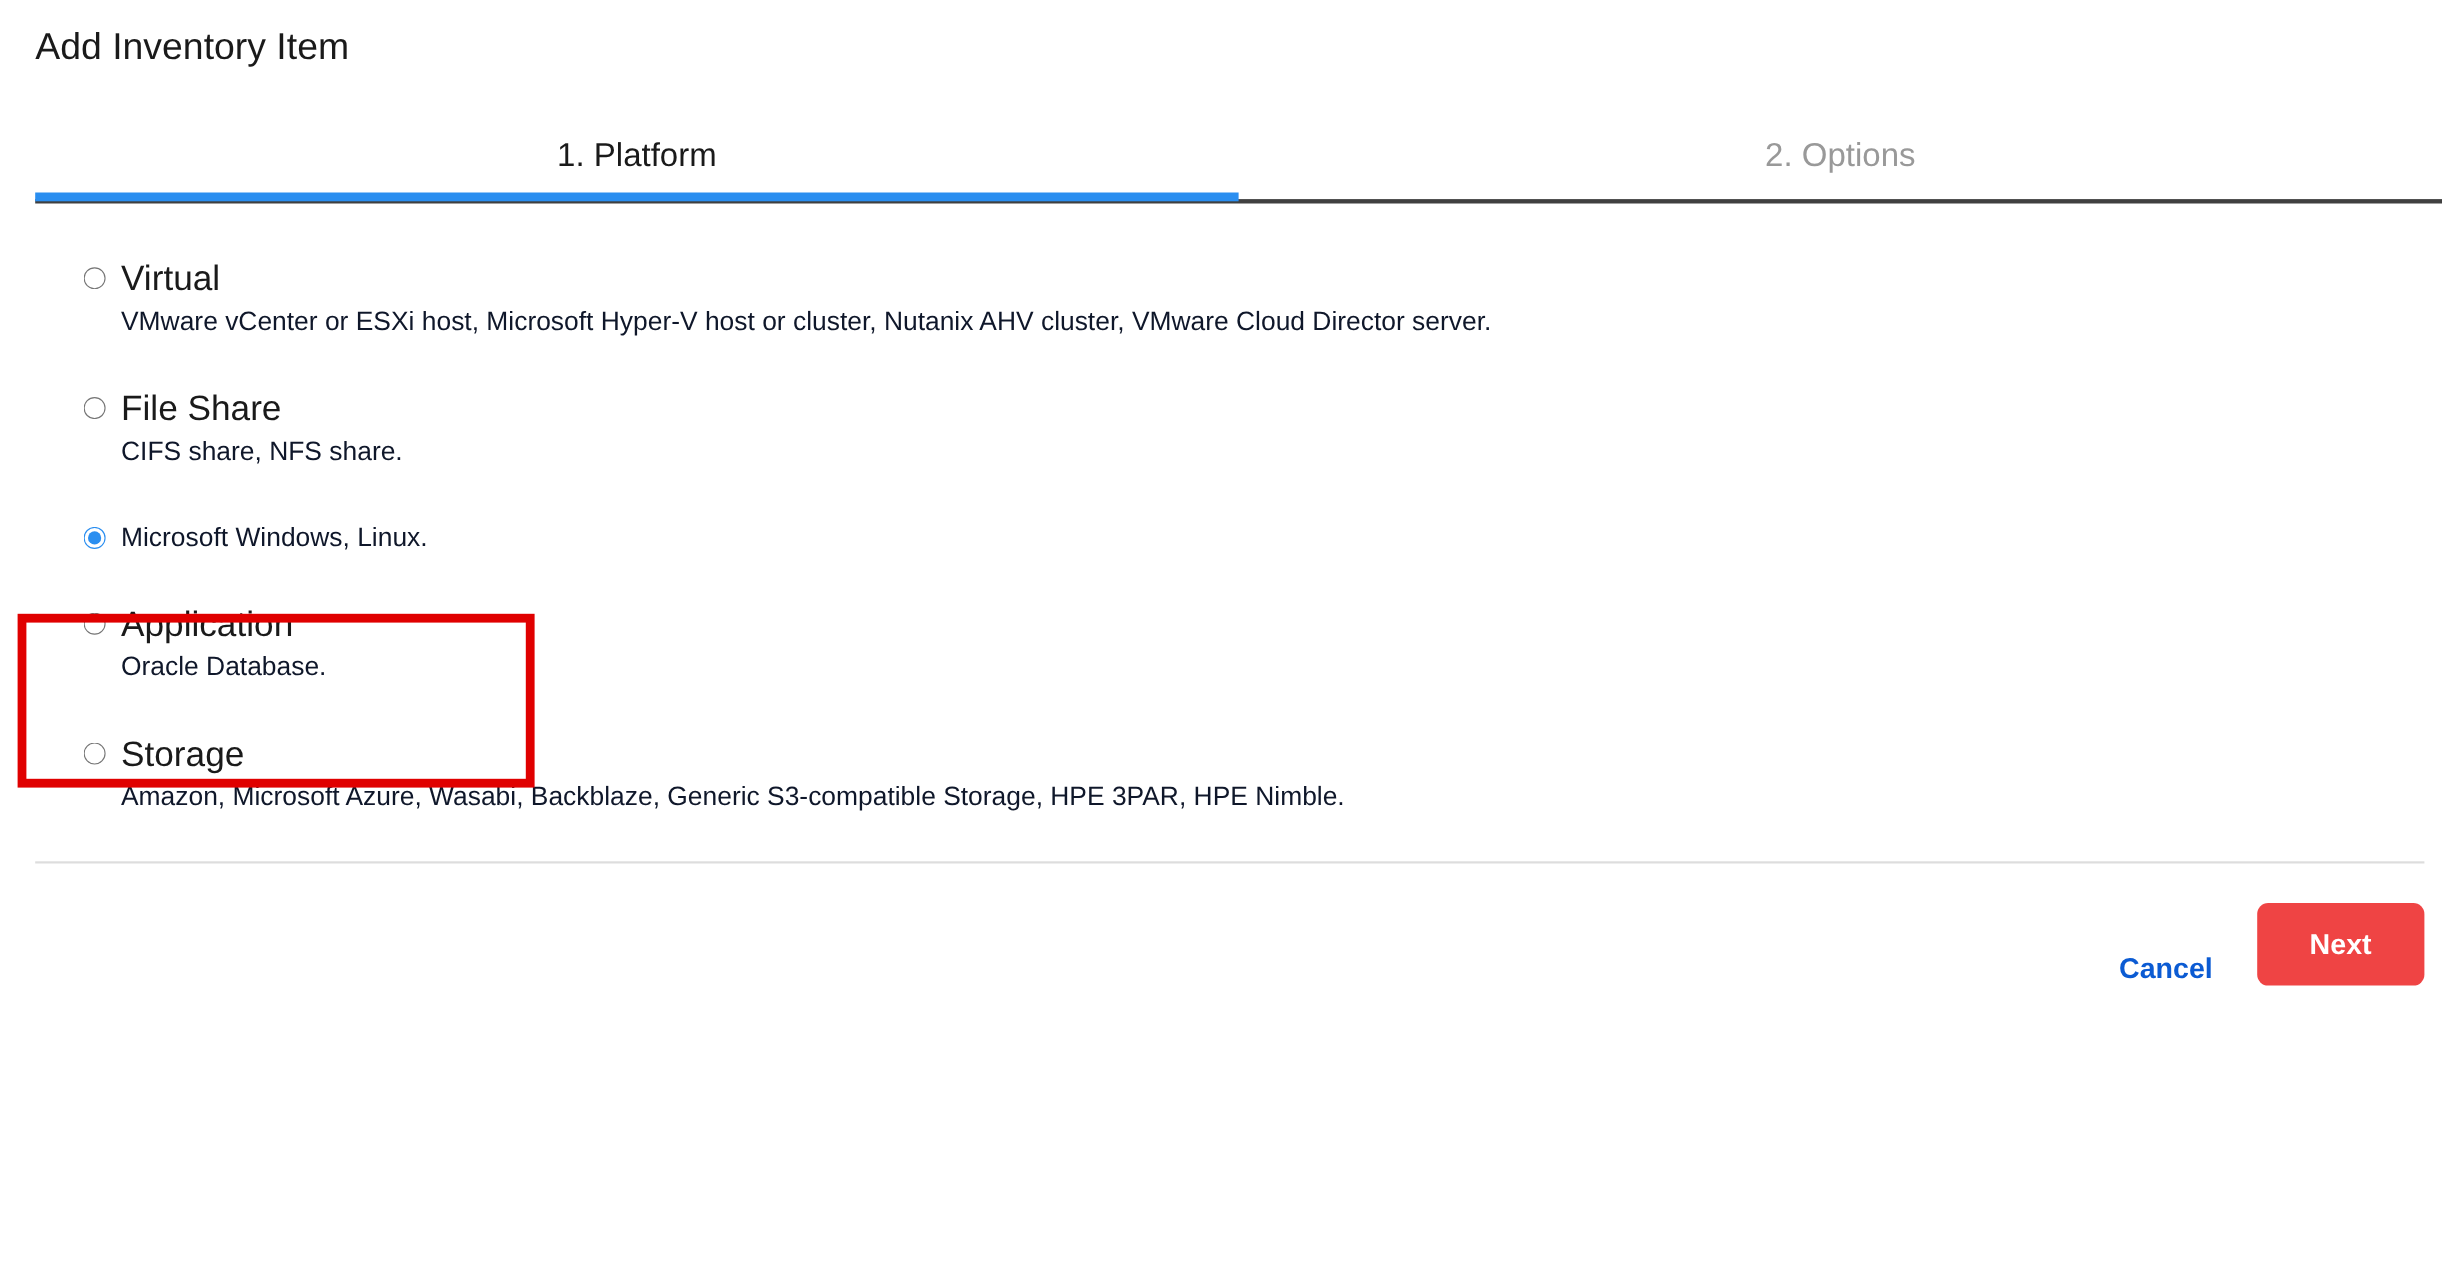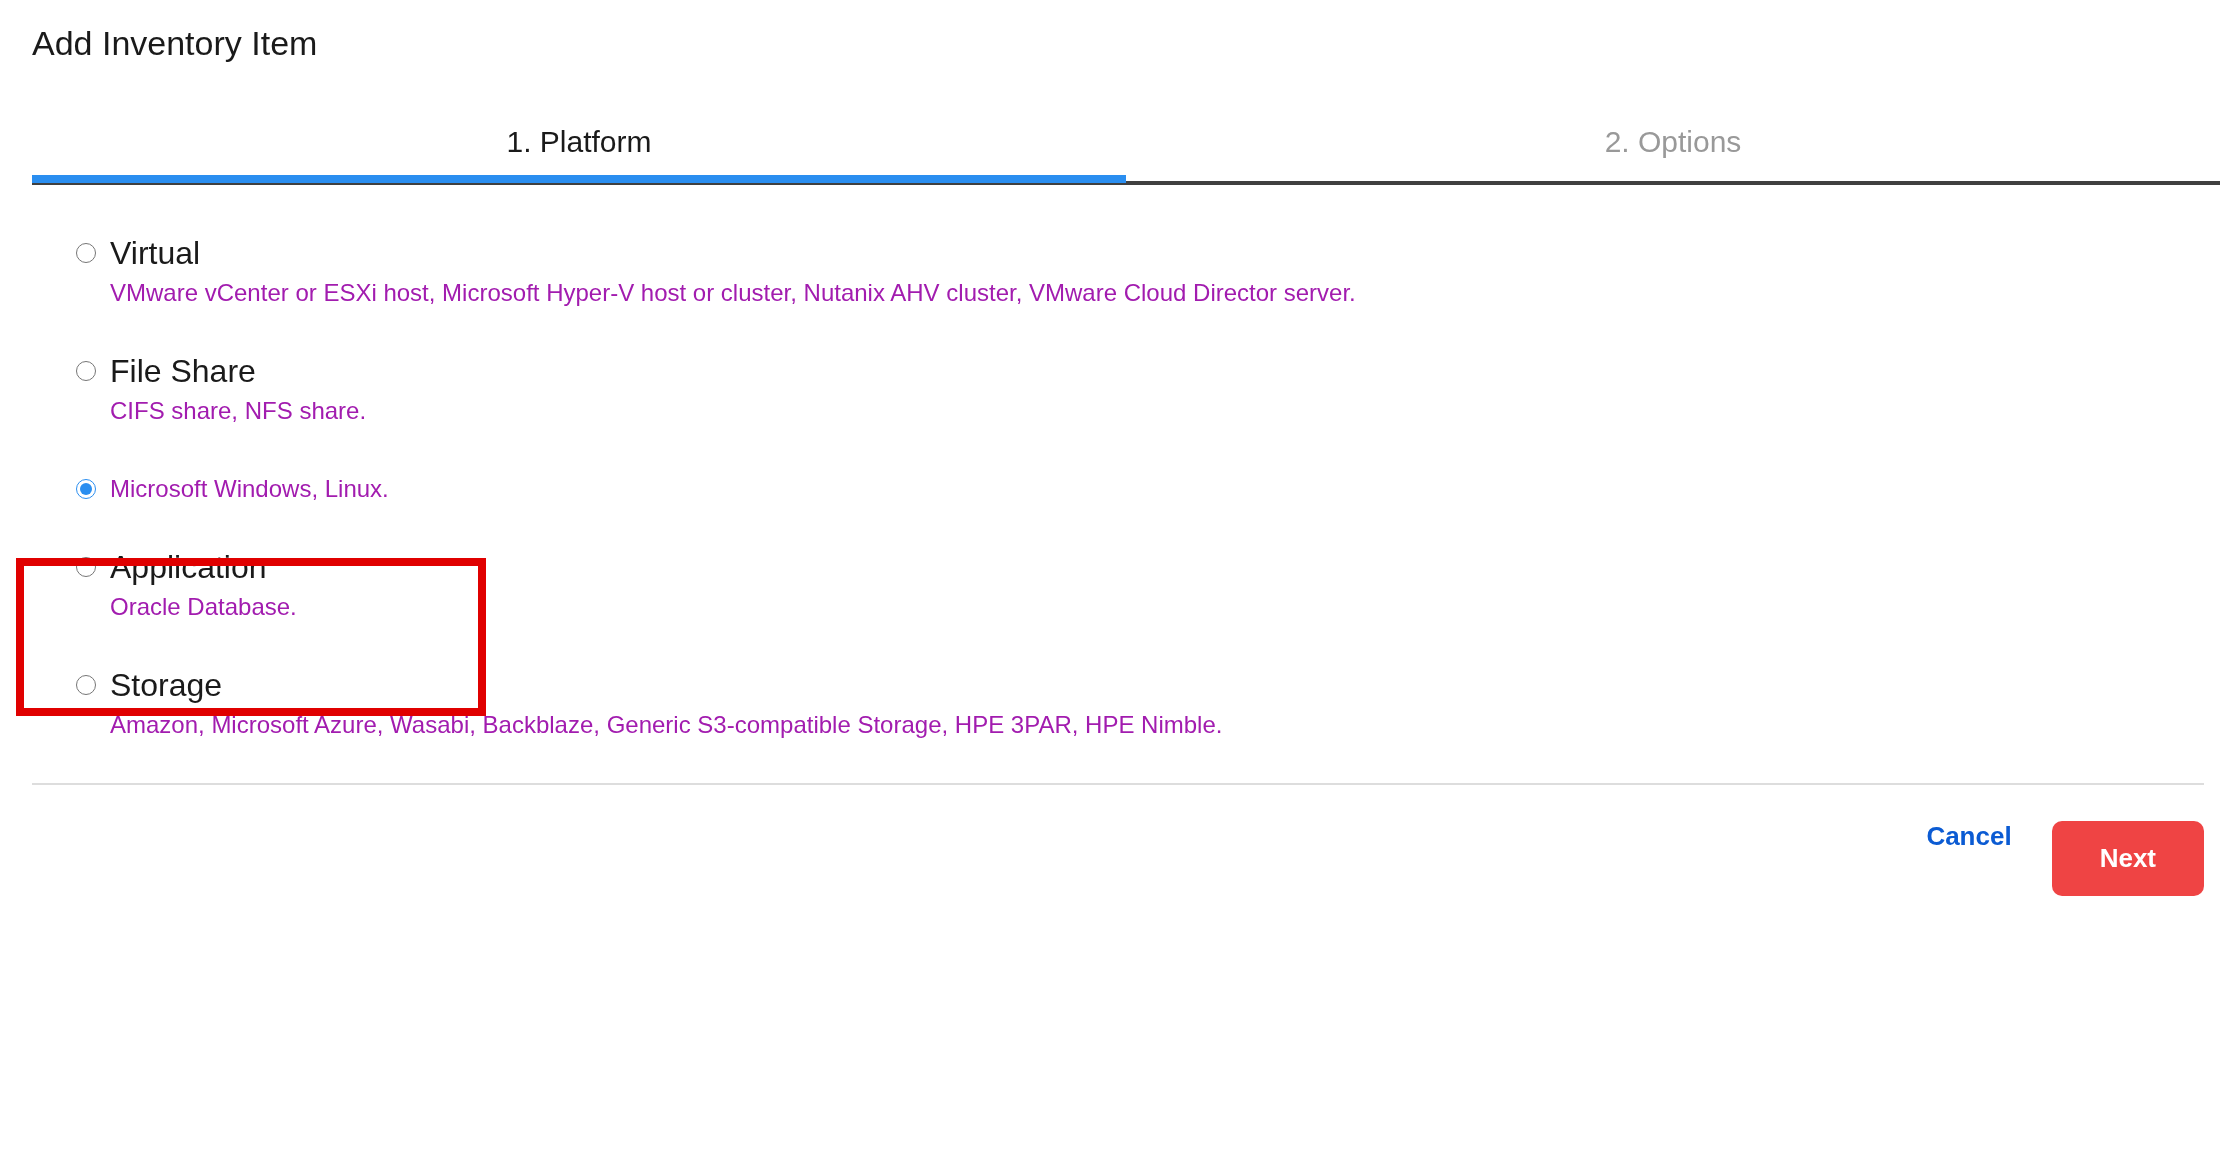--- a/index.html
+++ b/index.html
@@ -66,40 +66,40 @@
       flex: 0 0 auto;
     }
     .opt-body { }
     .opt-title {
       font-size: 32px;
       color: #1a1a1a;
       line-height: 1.25;
     }
     .opt-desc {
       font-size: 24px;
-      color: #a21caf;
+      color: #0f172a;
       margin-top: 6px;
     }
     .highlight-box {
       position: absolute;
       border: 8px solid #e00000;
       left: 16px;
       top: 558px;
       width: 470px;
       height: 158px;
       pointer-events: none;
     }
     .footer-sep {
       border-top: 2px solid #ddd;
       margin: 18px 32px 0 32px;
     }
     .footer {
       display: flex;
       justify-content: flex-end;
-      align-items: flex-start;
+      align-items: flex-end;
       gap: 40px;
       padding: 36px 32px 0 32px;
     }
     .btn-cancel {
       background: none;
       border: none;
       color: #0b5bd3;
       font-size: 26px;
       font-weight: 700;
       cursor: pointer;

